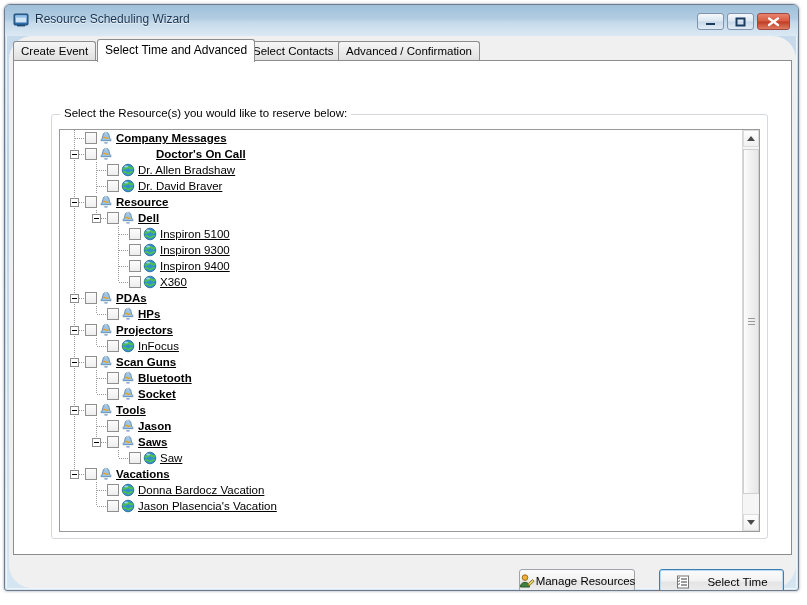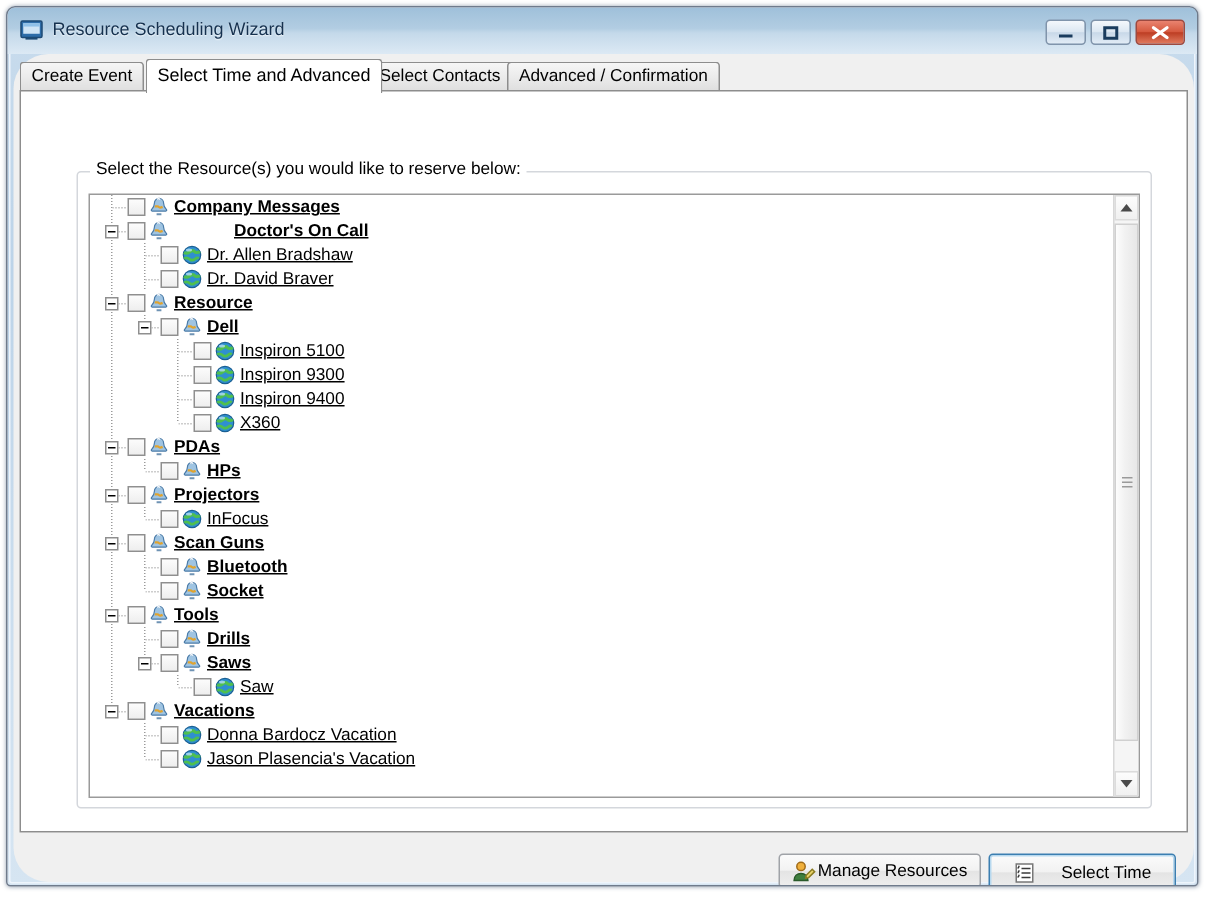--- a/index.html
+++ b/index.html
@@ -295,21 +295,21 @@
     display: inline-block;
     width: 16px; height: 16px;
     flex: 0 0 16px;
   }
   .btn .blabel { display: inline-block; }
   .btn.focused {
     border: 1px solid #3c7fb1;
     box-shadow: 0 0 0 1px #b8d9ef inset;
   }
 
-  #btn-manage { left: 505px; top: 508px; width: 135px; height: 23px; }
+  #btn-manage { left: 505px; top: 508px; width: 116px; height: 23px; }
   #btn-selecttime { left: 645px; top: 508px; width: 125px; height: 25px; }
 
   #btn-manage .blabel { margin-left: 1px; }
   #btn-selecttime .bico { margin-right: 16px; }
 </style>
 </head>
 <body>
 
 <div id="window">
 
@@ -598,21 +598,21 @@
                 <div class="vline" style="left: 14px;"></div>
                 <div class="vline" style="left: 36px;"></div>
                 <div class="hline" style="left: 37px; width: 9px;"></div>
                 <div class="cbox" style="left: 47px;"></div>
                 <span class="ticon" style="left: 61px;"><svg width="14" height="14" viewBox="0 0 14 14">
                     <path d="M7 1.3c1.8 0 3.1 1.5 3.1 3.3 0 2.1 1.3 3.4 1.9 4.2.3.4.1.9-.4.9H2.4c-.5 0-.7-.5-.4-.9.6-.8 1.9-2.1 1.9-4.2 0-1.8 1.3-3.3 3.1-3.3z" fill="#9fc4e2" stroke="#4a7ba8" stroke-width=".8"></path>
                     <path d="M4.2 6.6c.9.2 2-.5 2.6.3.5.7 1.7.4 2.6 0" fill="none" stroke="#e0a32e" stroke-width="1.5"></path>
                     <path d="M5.6 1.9c.7-.5 1.7-.4 2.2.1" fill="none" stroke="#ffffff" stroke-width=".8"></path>
                     <path d="M5.4 11.2h3.2v1.3H5.4z" fill="#6f93b4"></path>
                   </svg></span>
-                <span class="tlabel bold" style="left: 78px;">Drills</span>
+                <span class="tlabel bold" style="left: 78px;">Jason</span>
               </div>
               <div class="trow">
                 <div class="vline" style="left: 14px;"></div>
                 <div class="vline half" style="left: 36px;"></div>
                 <div class="hline" style="left: 37px; width: 9px;"></div>
                 <div class="expander" style="left: 32px;"></div>
                 <div class="cbox" style="left: 47px;"></div>
                 <span class="ticon" style="left: 61px;"><svg width="14" height="14" viewBox="0 0 14 14">
                     <path d="M7 1.3c1.8 0 3.1 1.5 3.1 3.3 0 2.1 1.3 3.4 1.9 4.2.3.4.1.9-.4.9H2.4c-.5 0-.7-.5-.4-.9.6-.8 1.9-2.1 1.9-4.2 0-1.8 1.3-3.3 3.1-3.3z" fill="#9fc4e2" stroke="#4a7ba8" stroke-width=".8"></path>
                     <path d="M4.2 6.6c.9.2 2-.5 2.6.3.5.7 1.7.4 2.6 0" fill="none" stroke="#e0a32e" stroke-width="1.5"></path>

